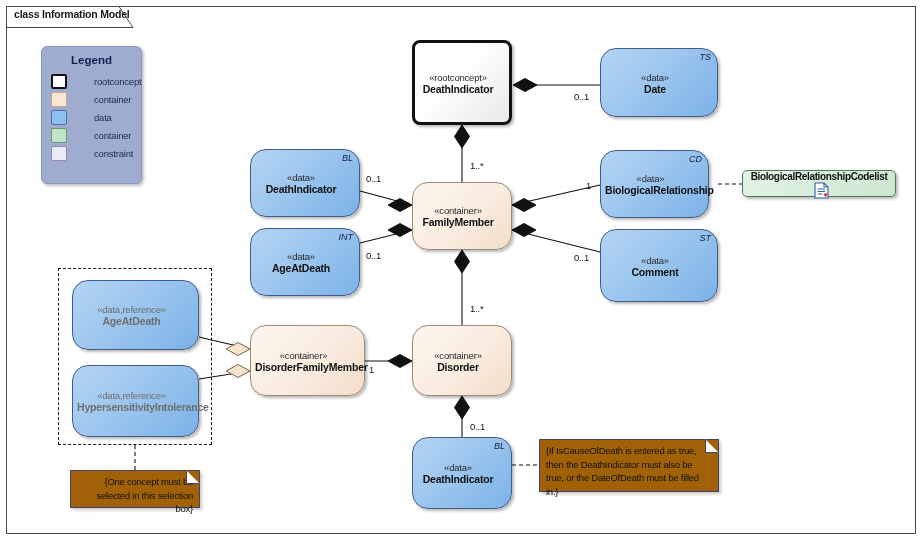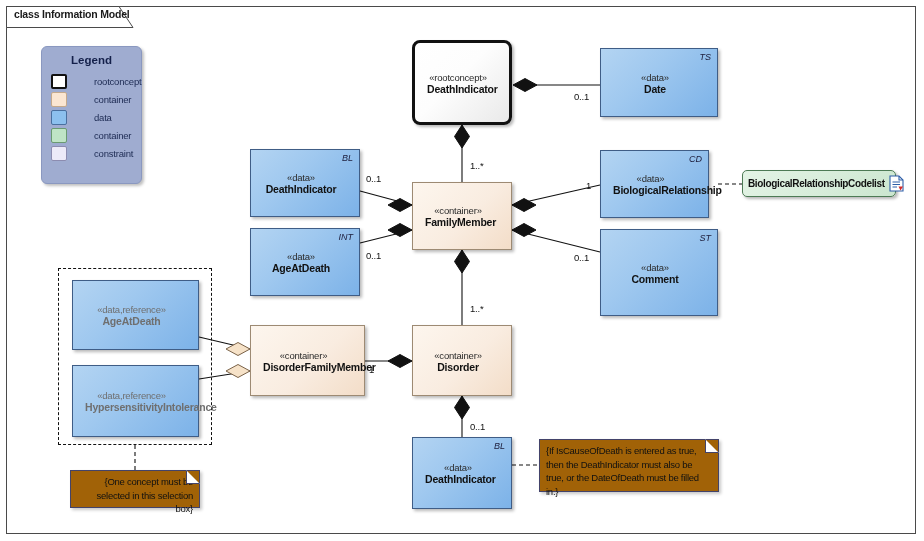--- a/index.html
+++ b/index.html
@@ -9,35 +9,35 @@
   
   .frame{position:absolute;left:6px;top:6px;width:910px;height:528px;border:1px solid #4a4a4a;box-sizing:border-box;}
   .frame-tab-label{position:absolute;left:14px;top:8px;font-size:10.5px;font-weight:bold;color:#1a1a1a;
     letter-spacing:-0.2px;white-space:nowrap;}
   .frame-tab-shape{position:absolute;left:6px;top:6px;width:128px;height:22px;}
 
   
   #wires{position:absolute;left:0;top:0;width:924px;height:541px;pointer-events:none;}
 
   
-  .node{position:absolute;box-sizing:border-box;border-radius:0;
+  .node{position:absolute;box-sizing:border-box;border-radius:16px;
     box-shadow:2px 2px 3px rgba(0,0,0,0.28);}
   .node .stereo{font-size:9.5px;color:#2a2a2a;text-align:center;letter-spacing:-0.2px;}
   .node .nm{font-size:10.5px;font-weight:bold;color:#111;text-align:center;letter-spacing:-0.2px;}
   .node .corner{position:absolute;right:6px;top:3px;font-size:9px;font-style:italic;color:#1c1c3a;}
-  .node .inner{position:absolute;left:0;right:8px;top:50%;transform:translateY(-50%);padding:0 12px;box-sizing:border-box;}
+  .node .inner{position:absolute;left:0;right:8px;top:50%;transform:translateY(-50%);padding:0 4px;box-sizing:border-box;}
 
   .n-data{border:1px solid #3f5d86;
     background:linear-gradient(135deg,#b3d4f2 0%,#9fc8ef 40%,#7cb2e8 100%);}
   .n-container{border:1px solid #9d8a73;
     background:linear-gradient(135deg,#fdf6ee 0%,#f9ece0 55%,#f3ddc8 100%);}
   .n-root{border:3px solid #111;border-radius:8px;
     background:linear-gradient(135deg,#ffffff 0%,#fdfdfd 45%,#e9e9e9 100%);}
   .n-codelist{border:1px solid #4d7a55;border-radius:5px;
-    background:linear-gradient(135deg,#e3f3e5 0%,#d6ecd9 60%,#cbe6cf 100%);}
+    background:linear-gradient(135deg,#e3f3e5 0%,#d6ecd9 60%,#cbe6cf 100%);flex-direction:column;}
   .n-ref .stereo,.n-ref .nm{color:#6f6f6f;}
   .n-ref .nm{font-weight:bold;}
 
   
   .n-codelist{display:flex;align-items:center;padding:0 5px;}
   .codelist-label{font-size:10px;font-weight:bold;color:#111;letter-spacing:-0.35px;white-space:nowrap;}
   .doc-icon{width:15px;height:17px;margin-left:4px;flex:0 0 auto;}
 
   
   .legend{position:absolute;left:41px;top:46px;width:99px;height:136px;
@@ -209,21 +209,21 @@
   </div>
 
   <div class="node n-data" style="left:600px;top:150px;width:109px;height:68px;">
     <div class="corner">CD</div>
     <div class="inner">
       <div class="stereo">«data»</div>
       <div class="nm">BiologicalRelationship</div>
     </div>
   </div>
 
-  <div class="node n-data" style="left:600px;top:229px;width:118px;height:87px;">
+  <div class="node n-data" style="left:600px;top:229px;width:118px;height:73px;">
     <div class="corner">ST</div>
     <div class="inner">
       <div class="stereo">«data»</div>
       <div class="nm">Comment</div>
     </div>
   </div>
 
   <div class="node n-codelist" style="left:742px;top:170px;width:154px;height:27px;">
     <span class="codelist-label">BiologicalRelationshipCodelist</span>
     <svg class="doc-icon" viewBox="0 0 15 17">

